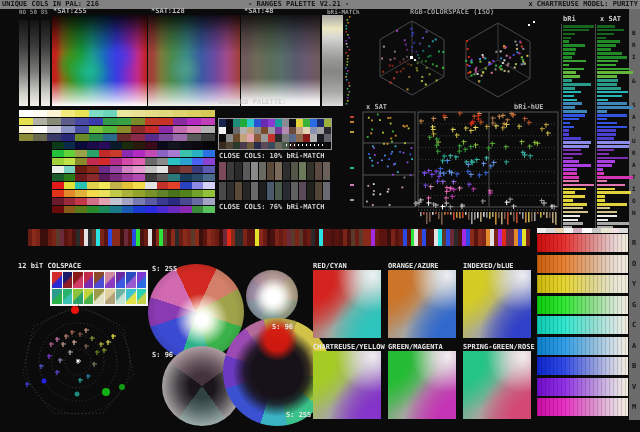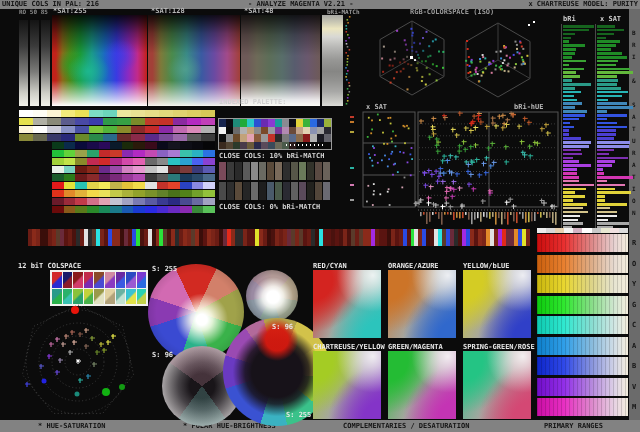--- a/index.html
+++ b/index.html
@@ -60,21 +60,21 @@
   .stripesegs{display:flex;}
   .stripesegs div{flex:1;height:100%;}
 </style>
 </head>
 <body>
 
 <div class="screen">
 
   <div class="hdr">
     <span class="lbl" style="left:2px">UNIQUE COLS IN PAL: 216</span>
-    <span class="lbl" style="left:248px">- ANALYZE MAGENTA V2.21 -</span>
+    <span class="lbl" style="left:248px">- RANGES PALETTE V2.21 -</span>
     <span class="lbl" style="right:2px">x CHARTREUSE MODEL: PURITY</span>
   </div>
 
   <div class="rmargin" id="rmargin">
       <span class="lbl lbl6 dk" style="left: 3px; top: 21px;">B</span>
       <span class="lbl lbl6 dk" style="left: 3px; top: 33px;">R</span>
       <span class="lbl lbl6 dk" style="left: 3px; top: 45px;">I</span>
       <span class="lbl lbl6 dk" style="left: 3px; top: 57px;"> </span>
       <span class="lbl lbl6 dk" style="left: 3px; top: 69px;">&amp;</span>
       <span class="lbl lbl6 dk" style="left: 3px; top: 81px;"> </span>
@@ -92,26 +92,20 @@
       <span class="lbl dk" style="left: 3px; top: 251.5px;">O</span>
       <span class="lbl dk" style="left: 3px; top: 272px;">Y</span>
       <span class="lbl dk" style="left: 3px; top: 292.5px;">G</span>
       <span class="lbl dk" style="left: 3px; top: 313px;">C</span>
       <span class="lbl dk" style="left: 3px; top: 333.5px;">A</span>
       <span class="lbl dk" style="left: 3px; top: 354px;">B</span>
       <span class="lbl dk" style="left: 3px; top: 374.5px;">V</span>
       <span class="lbl dk" style="left: 3px; top: 395px;">M</span>
     </div>
 
-  <div class="ftr">
-    <span class="lbl" style="left:38px">* HUE-SATURATION</span>
-    <span class="lbl" style="left:183px">* POLAR HUE-BRIGHTNESS</span>
-    <span class="lbl" style="left:343px">COMPLEMENTARIES / DESATURATION</span>
-    <span class="lbl" style="left:544px">PRIMARY RANGES</span>
-  </div>
 
   <span class="lbl lbl6" style="left:19px;top:9px;color:#8a8a8a">RO 50 85</span>
   <span class="lbl" style="left:53px;top:8px">*SAT:255</span>
   <span class="lbl" style="left:151px;top:8px">*SAT:128</span>
   <span class="lbl" style="left:244px;top:8px">*SAT:48</span>
   <span class="lbl lbl6" style="left:327px;top:9px;color:#9a9a9a">bRi-MATCh</span>
   <span class="lbl" style="left:410px;top:9px;color:#9a9a9a">RGB-COLORSPACE (ISO)</span>
   <span class="lbl" style="left:563px;top:16px;color:#d0d0d0">bRi</span>
   <span class="lbl" style="left:600px;top:16px;color:#d0d0d0">x SAT</span>
   <span class="lbl" style="left:366px;top:104px">x SAT</span>
@@ -540,21 +534,21 @@
       <div style="background: rgb(30, 30, 30);"></div>
       <div style="background: rgb(74, 90, 106);"></div>
       <div style="background: rgb(74, 90, 74);"></div>
       <div style="background: rgb(42, 42, 50);"></div>
       <div style="background: rgb(96, 96, 96);"></div>
       <div style="background: rgb(90, 74, 90);"></div>
       <div style="background: rgb(34, 34, 30);"></div>
       <div style="background: rgb(82, 70, 58);"></div>
       <div style="background: rgb(106, 106, 114);"></div>
     </div>
-  <span class="lbl" style="left:219px;top:204px;color:#d0d0d0">CLOSE COLS: 0% bRi-MATCH</span>
+  <span class="lbl" style="left:219px;top:204px;color:#d0d0d0">CLOSE COLS: 76% bRi-MATCH</span>
 
   <div id="palstrip" class="abs" style="left:28px;top:229px;width:502px;height:17px;display:flex">
       <div style="flex: 1 1 0%; background: rgb(106, 28, 20);"></div>
       <div style="flex: 1 1 0%; background: rgb(138, 42, 26);"></div>
       <div style="flex: 1 1 0%; background: rgb(122, 36, 24);"></div>
       <div style="flex: 1 1 0%; background: rgb(58, 14, 10);"></div>
       <div style="flex: 1 1 0%; background: rgb(58, 14, 10);"></div>
       <div style="flex: 1 1 0%; background: rgb(106, 28, 20);"></div>
       <div style="flex: 1 1 0%; background: rgb(122, 36, 24);"></div>
       <div style="flex: 1 1 0%; background: rgb(90, 58, 42);"></div>
@@ -719,21 +713,21 @@
   <span class="lbl wh" style="left:152px;top:266px">S: 255</span>
   <span class="lbl wh" style="left:272px;top:324px">S: 96</span>
   <span class="lbl wh" style="left:152px;top:352px">S: 96</span>
   <span class="lbl wh" style="left:286px;top:412px">S: 255</span>
 
   <div id="comps">
       <span class="lbl wh" style="left: 313px; top: 263px;">RED/CYAN</span>
       <div class="comp" style="position: absolute; left: 313px; top: 270px; --from: #d42420; --to: #2cc4bc;"></div>
       <span class="lbl wh" style="left: 388px; top: 263px;">ORANGE/AZURE</span>
       <div class="comp" style="position: absolute; left: 388px; top: 270px; --from: #cc7428; --to: #3068cc;"></div>
-      <span class="lbl wh" style="left: 463px; top: 263px;">YELLOW/bLUE</span>
+      <span class="lbl wh" style="left: 463px; top: 263px;">INDEXED/bLUE</span>
       <div class="comp" style="position: absolute; left: 463px; top: 270px; --from: #d4cc24; --to: #3040c8;"></div>
       <span class="lbl wh" style="left: 313px; top: 344px;">CHARTREUSE/YELLOW</span>
       <div class="comp" style="position: absolute; left: 313px; top: 351px; --from: #a4cc24; --to: #8434c8;"></div>
       <span class="lbl wh" style="left: 388px; top: 344px;">GREEN/MAGENTA</span>
       <div class="comp" style="position: absolute; left: 388px; top: 351px; --from: #24bc34; --to: #c434b4;"></div>
       <span class="lbl wh" style="left: 463px; top: 344px;">SPRING-GREEN/ROSE</span>
       <div class="comp" style="position: absolute; left: 463px; top: 351px; --from: #24c484; --to: #d44874;"></div>
     </div>
 
   <div id="ranges">

